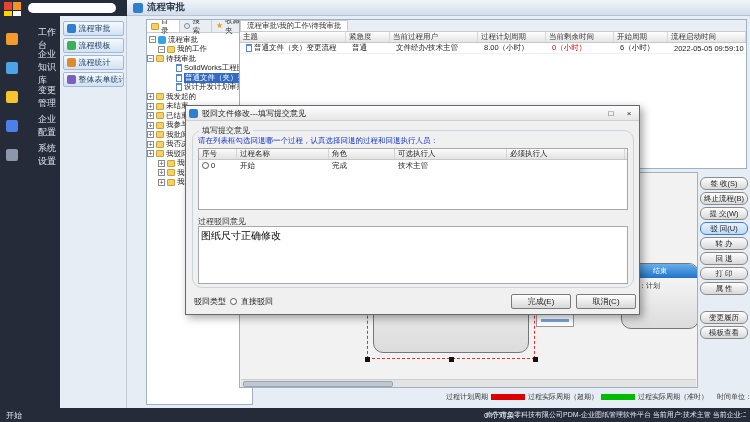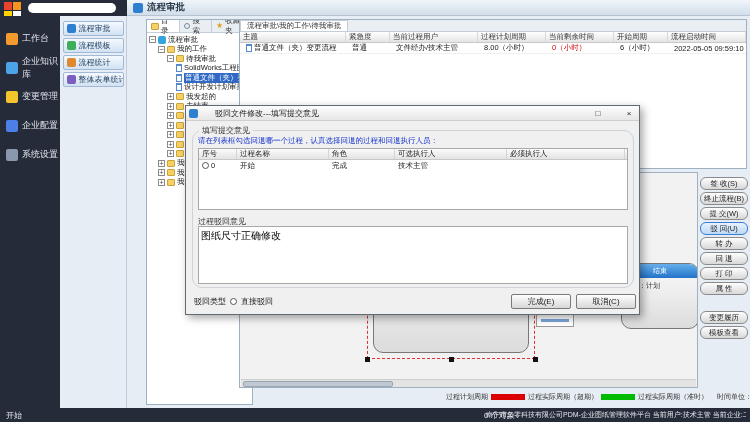--- a/index.html
+++ b/index.html
@@ -9,21 +9,21 @@
   .abs{position:absolute}
 
   
   .dark{background:#252b39}
   .logo{display:grid;grid-template-columns:8px 8px;grid-template-rows:8px 8px;gap:1px}
   .logo i{display:block}
   .gsearch{position:absolute;left:28px;top:3px;width:88px;height:10px;border:none;border-radius:5px;
            background:#fff;font-size:7px;padding:0 4px;outline:none}
 
   
-  .side-item{display:flex;align-items:center;gap:4px;height:29px;padding-left:6px;
+  .side-item{display:flex;align-items:center;gap:20px;height:29px;padding-left:6px;
              color:#dfe3ec;font-size:9px;cursor:default}
   .side-item.active{background:#323a4c}
   .sic{width:12px;height:12px;border-radius:2px;flex:0 0 auto}
 
   
   .navcol{position:absolute;left:60px;top:16px;width:67px;height:392px;background:#e7edf4;
           border-right:1px solid #c3ccd6;padding-top:3px}
   .nbtn{display:flex;align-items:center;gap:3px;width:61px;height:15px;margin:2px auto;
         background:linear-gradient(#f4f9fe,#d2e2f2);border:1px solid #9fb9d6;border-radius:2px;
         font-size:8px;color:#1a3a5c;padding-left:3px;white-space:nowrap;overflow:hidden}
@@ -42,21 +42,21 @@
   .ttabs{display:flex;height:13px;background:#e9eef3;border-bottom:1px solid #c5ced8}
   .ttab{display:flex;align-items:center;gap:2px;font-size:7.5px;padding:0 4px;color:#333;
         border-right:1px solid #c5ced8}
   .ttab.on{background:#fff}
   .fld{width:8px;height:7px;background:#f7d064;border:1px solid #caa23c;border-radius:1px;flex:0 0 auto}
   .mag{width:6px;height:6px;border:1.5px solid #7a8aa0;border-radius:50%;flex:0 0 auto}
   .star{color:#e0a020;font-size:8px;line-height:8px}
   .star::before{content:"★"}
   .tbody{padding-top:2px}
   .trow{display:flex;align-items:center;gap:2px;height:9.5px;font-size:7.5px;white-space:nowrap}
-  .l0{padding-left:2px}.l1{padding-left:11px}.l2{padding-left:20px}.l3{padding-left:29px}
+  .l0{padding-left:2px}.l1{padding-left:11px}.l2{}.l3{padding-left:29px}
   .exp{width:7px;height:7px;border:1px solid #8a8a8a;background:#fff;font-size:7px;line-height:5px;
        text-align:center;color:#444;flex:0 0 auto}
   .exp.m::before{content:"−"}
   .exp.p::before{content:"+"}
   .doc{width:6px;height:8px;background:#fff;border:1px solid #5588cc;border-top:2px solid #5588cc;flex:0 0 auto}
   .flowic{width:8px;height:8px;background:#35a3e0;border-radius:2px;flex:0 0 auto}
   .tlabel{overflow:hidden}
   .tlabel.sel{background:#316ac5;color:#fff;padding:0 1px}
 
   
@@ -111,21 +111,21 @@
           color:#e2e6ee;font-size:8px;display:flex;align-items:center}
   .status .sL{margin-left:6px}
   .status .sObj{position:absolute;left:484px}
   .status .sR{position:absolute;right:4px;font-size:7px;max-width:260px;overflow:hidden;
               white-space:nowrap}
 
   
   .dlg{position:absolute;left:185px;top:105px;width:455px;height:210px;background:#f0f0f0;
        border:1px solid #5f6a73;box-shadow:3px 3px 8px rgba(0,0,0,.35)}
   .dtitle{height:15px;background:linear-gradient(#fdfdfd,#e6e6e6);border-bottom:1px solid #cfcfcf;
-          display:flex;align-items:center;gap:17px;padding:0 3px}
+          display:flex;align-items:center;gap:4px;padding:0 3px}
   .dtitle .dic{width:9px;height:9px;background:#2f7fd0;border-radius:2px}
   .dtitle span{font-size:8px;color:#222}
   .dtitle .sp{flex:1}
   .wbtn{width:14px;height:11px;font-size:8px;line-height:10px;text-align:center;color:#333;
         border:1px solid transparent}
   .wbtn.max::before{content:"□"}
   .wbtn.cls::before{content:"×"}
   .grp{position:absolute;left:6px;top:24px;width:442px;height:158px;border:1px solid #cdd3d9;border-radius:10px}
   .grp .glab{position:absolute;top:-6px;left:6px;background:#f0f0f0;padding:0 3px;font-size:8px;color:#333}
   .dinstr{position:absolute;left:5px;top:5px;font-size:7.5px;color:#1433cc;white-space:nowrap}

